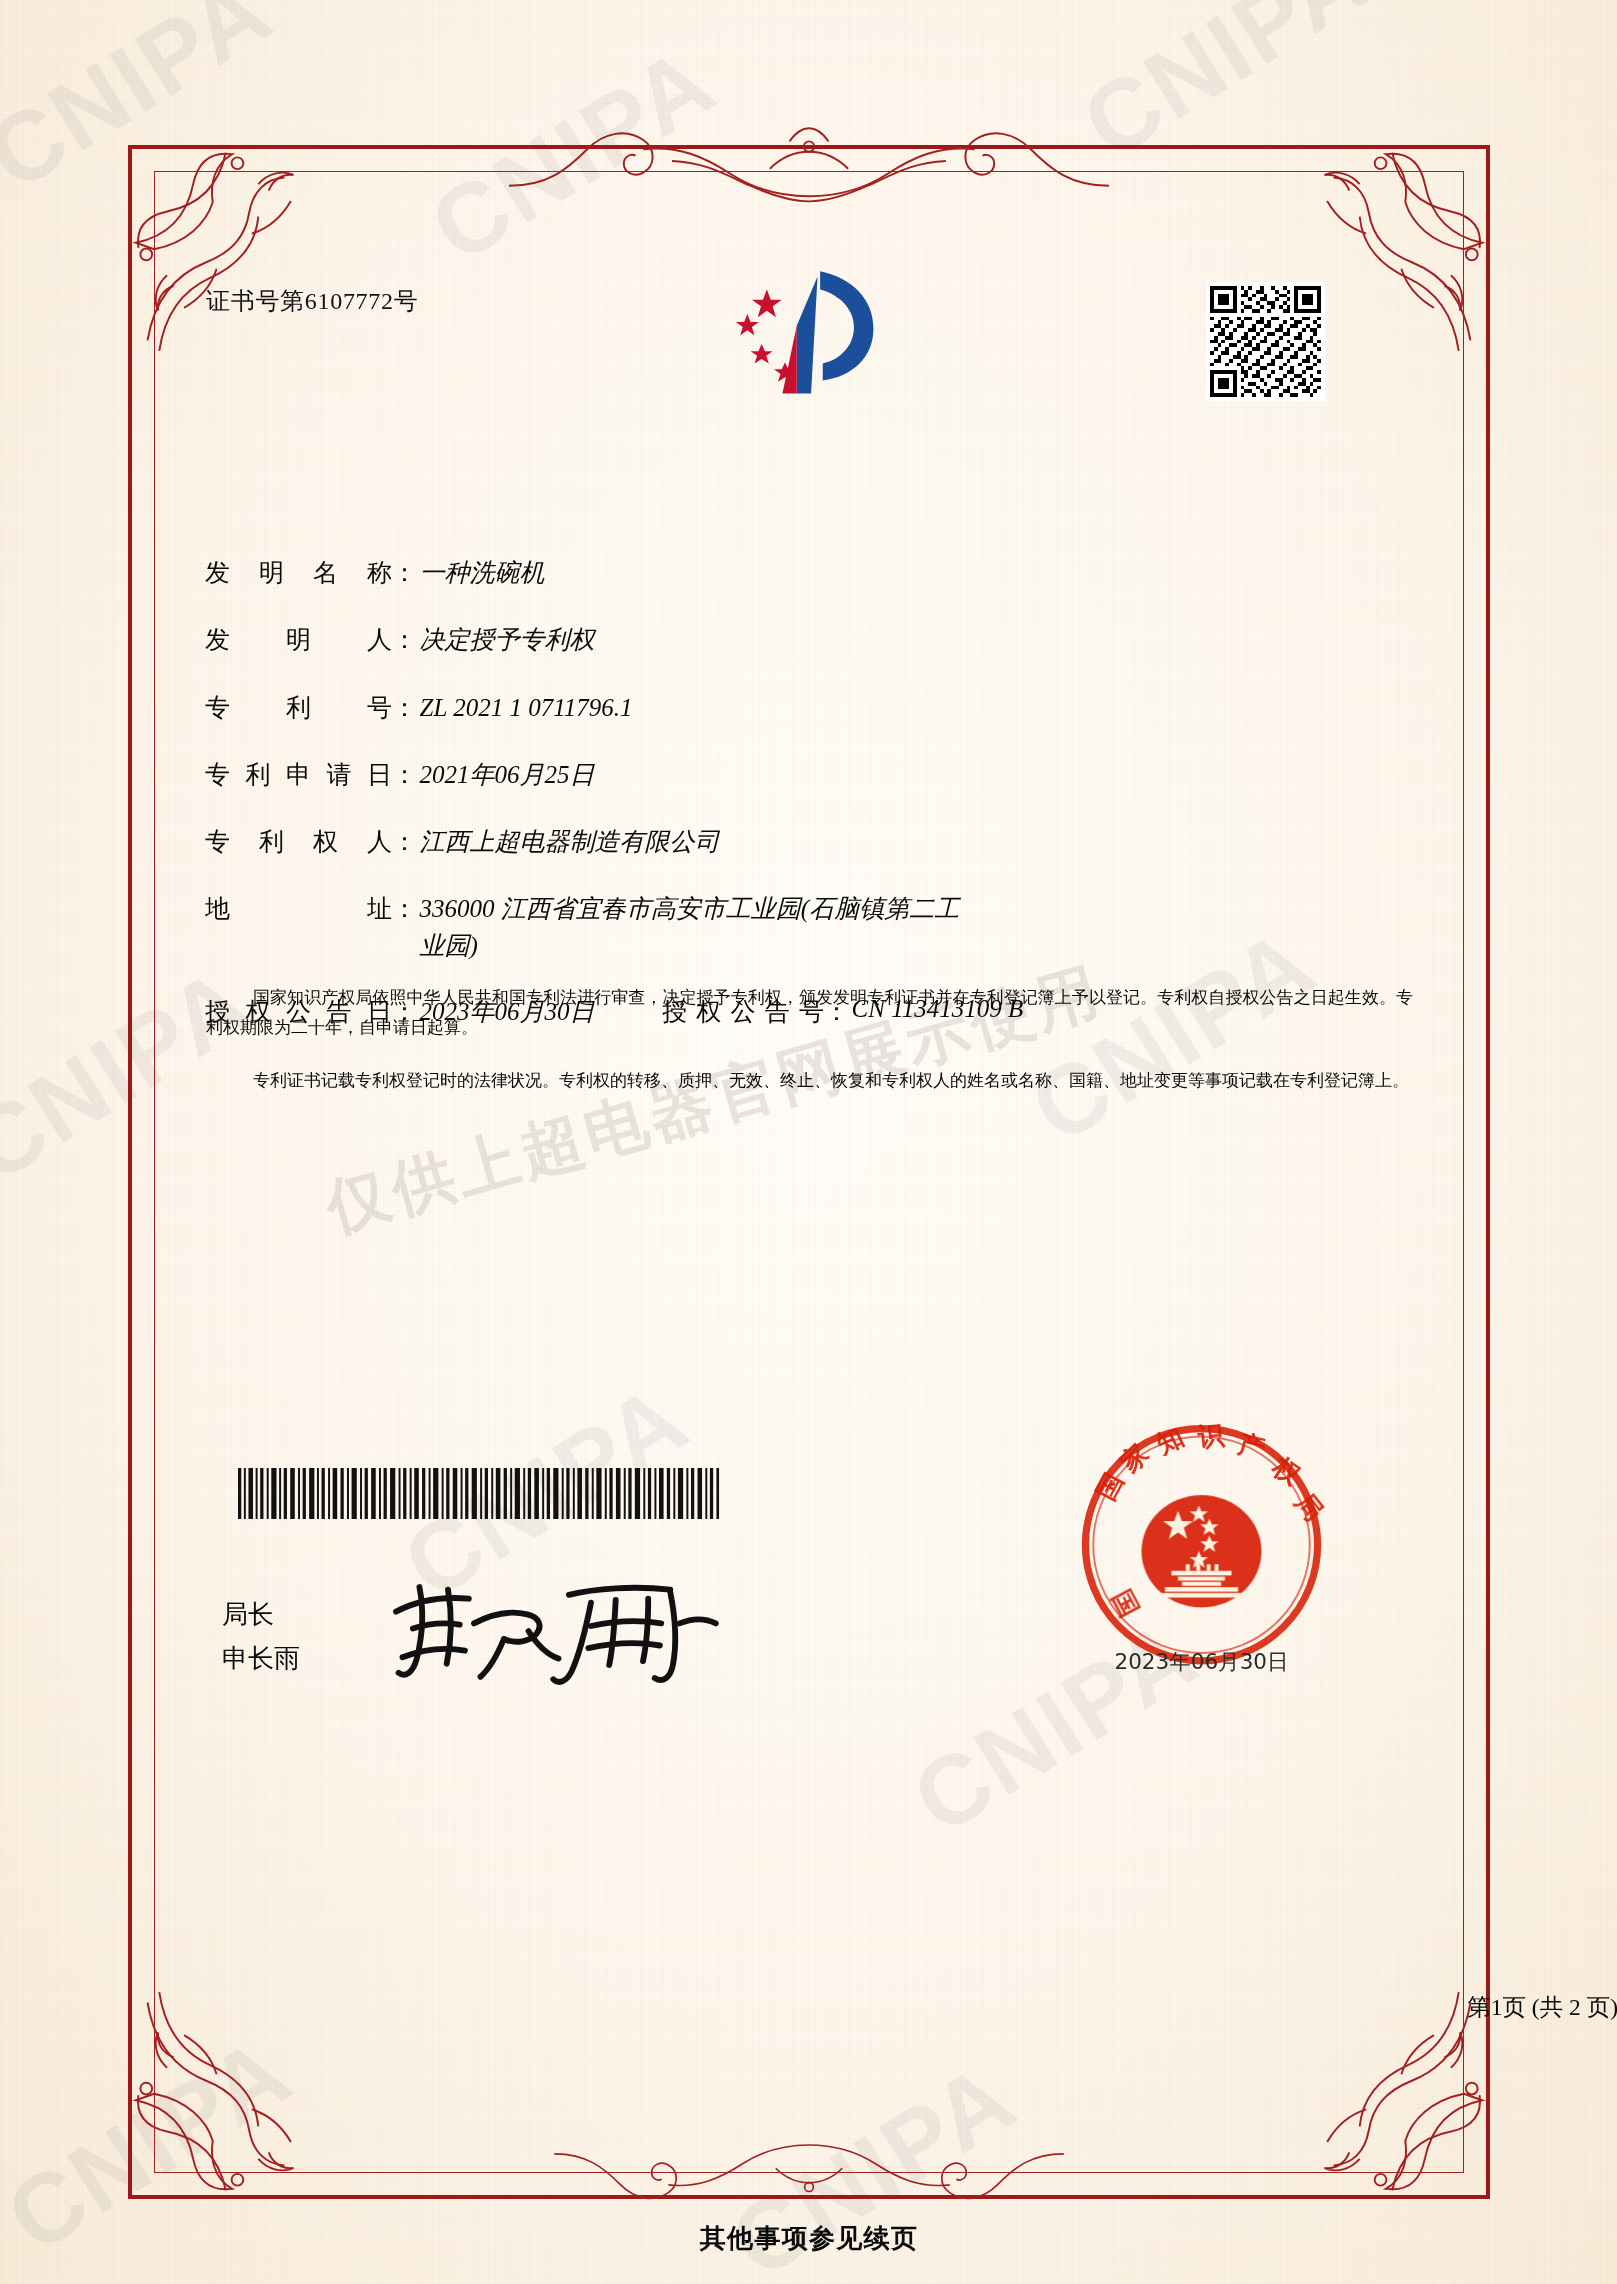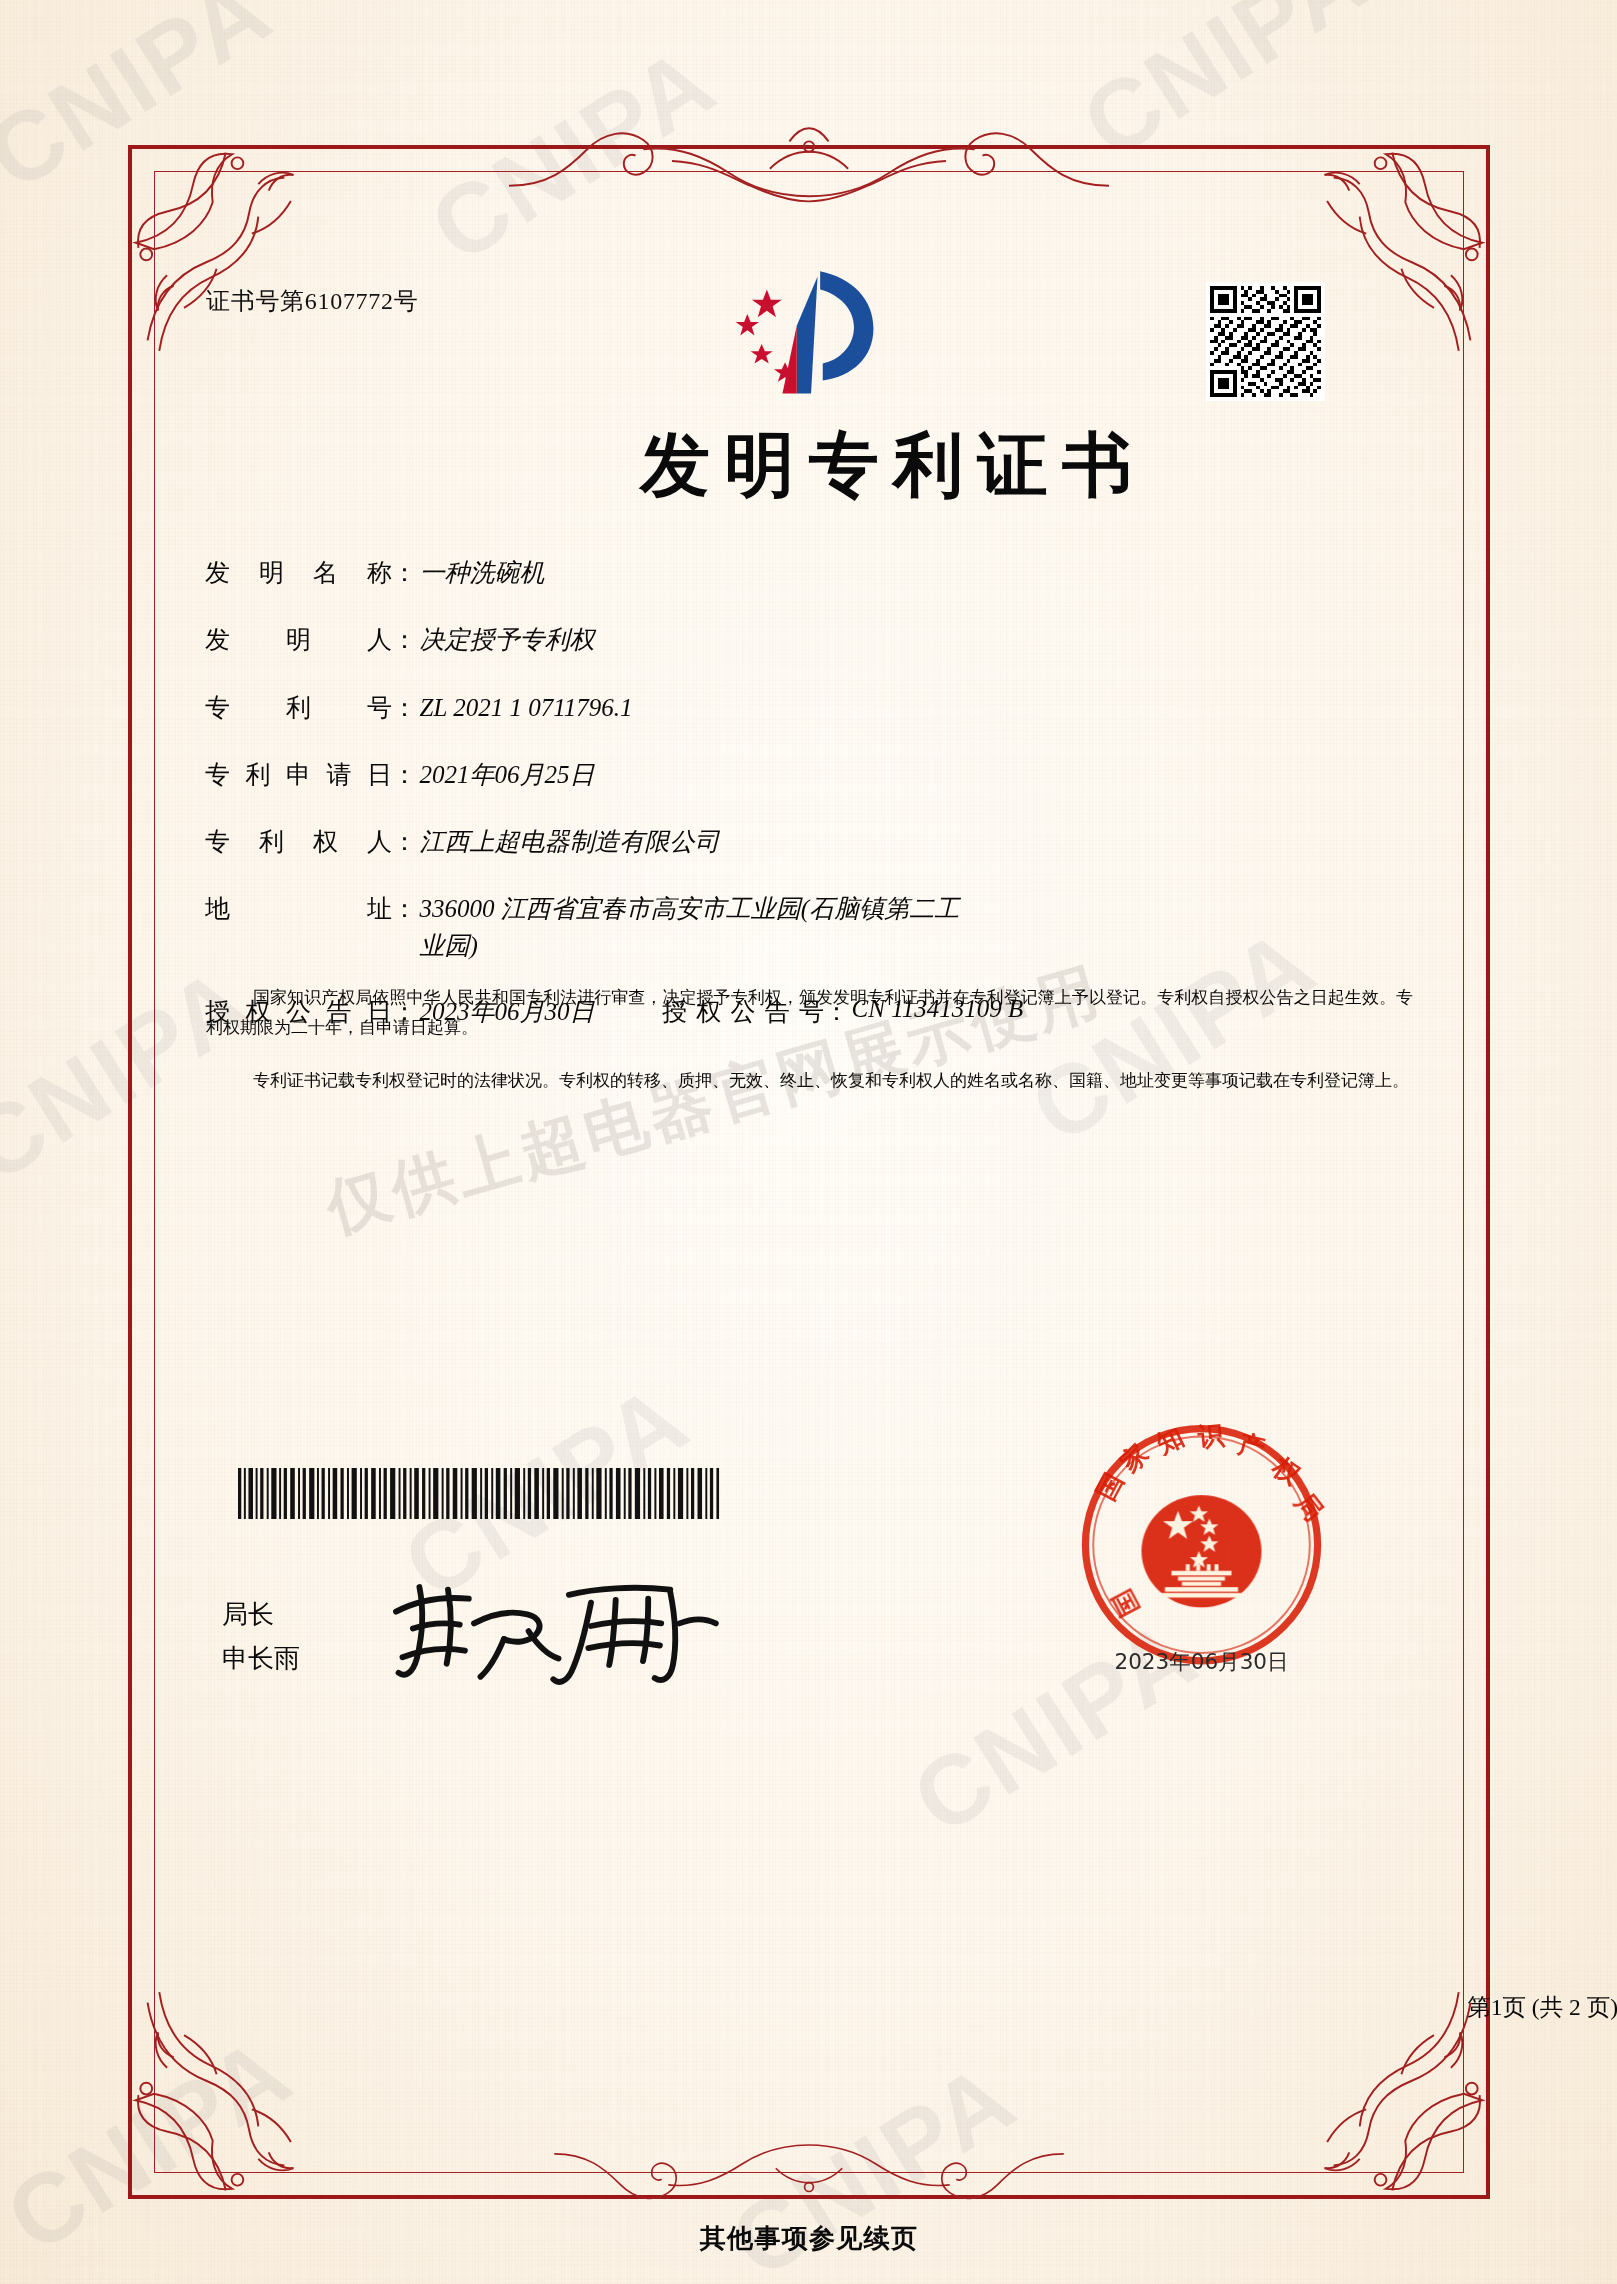--- a/index.html
+++ b/index.html
@@ -603,21 +603,20 @@
           <rect x="8" y="28" width="1" height="1"></rect>
             <rect x="11" y="28" width="1" height="1"></rect>
             <rect x="14" y="28" width="2" height="1"></rect>
             <rect x="18" y="28" width="1" height="1"></rect>
             <rect x="21" y="28" width="2" height="1"></rect>
             <rect x="26" y="28" width="1" height="1"></rect>
         </g>
       </svg>
     </div>
 
-    <div class="main-title">发明专利证书</div>
 
     <div class="fields">
 
       <div class="field-row">
         <span class="f-label">
           <span class="j">发</span>
             <span class="j">明</span>
             <span class="j">名</span>
             <span class="j">称</span>
         </span>

